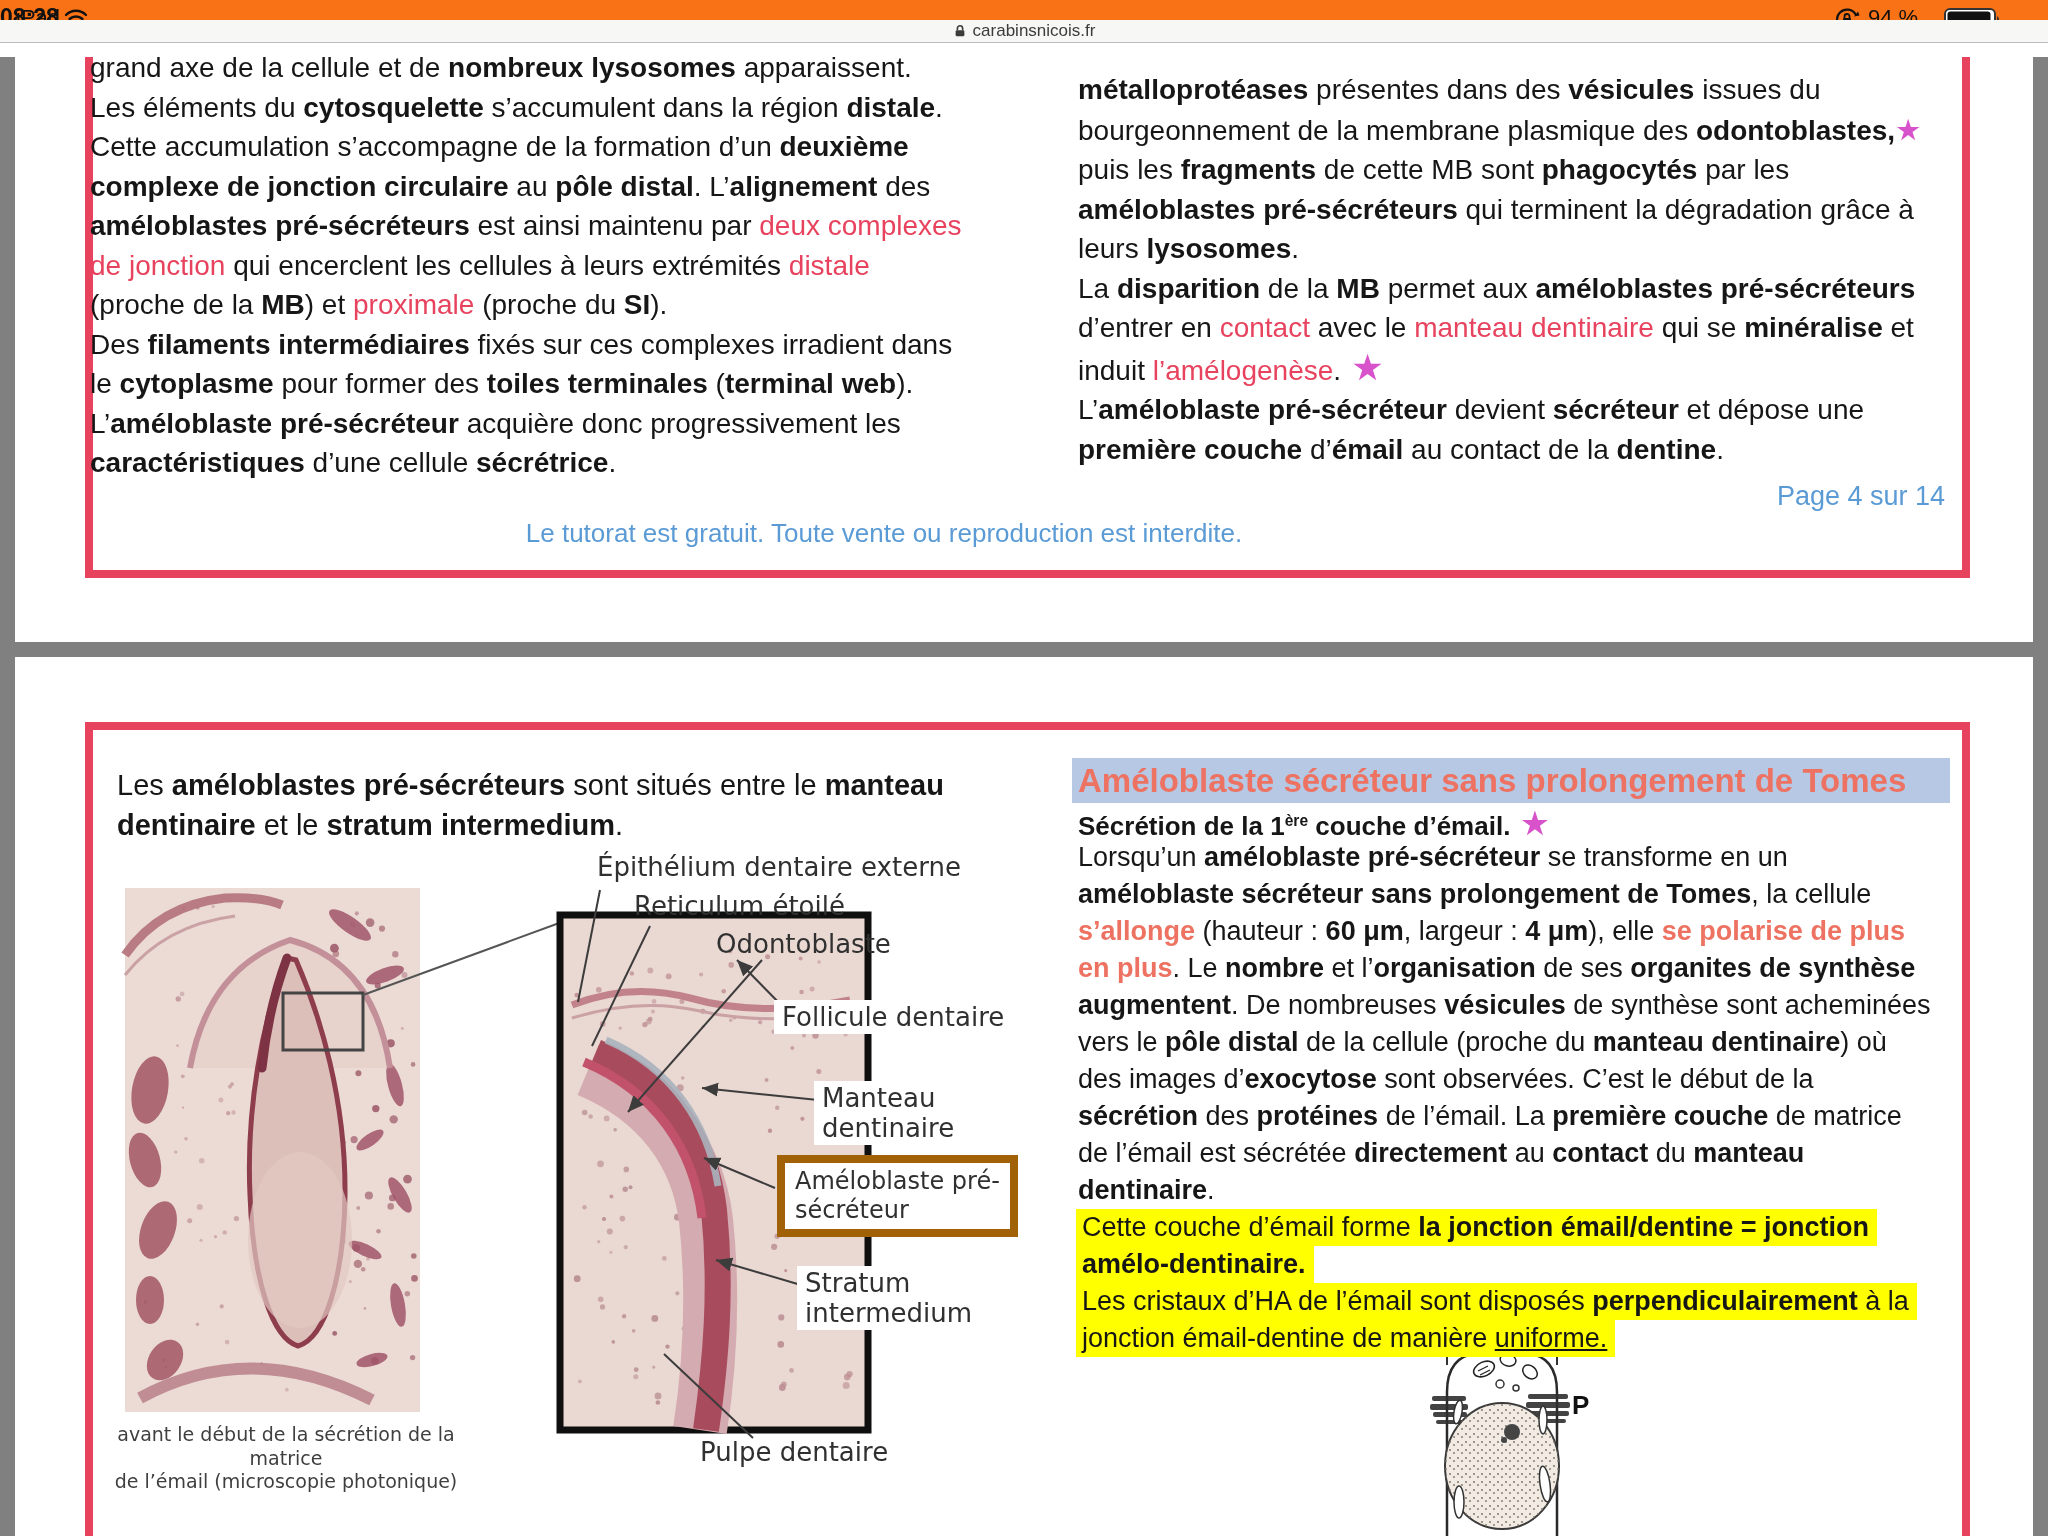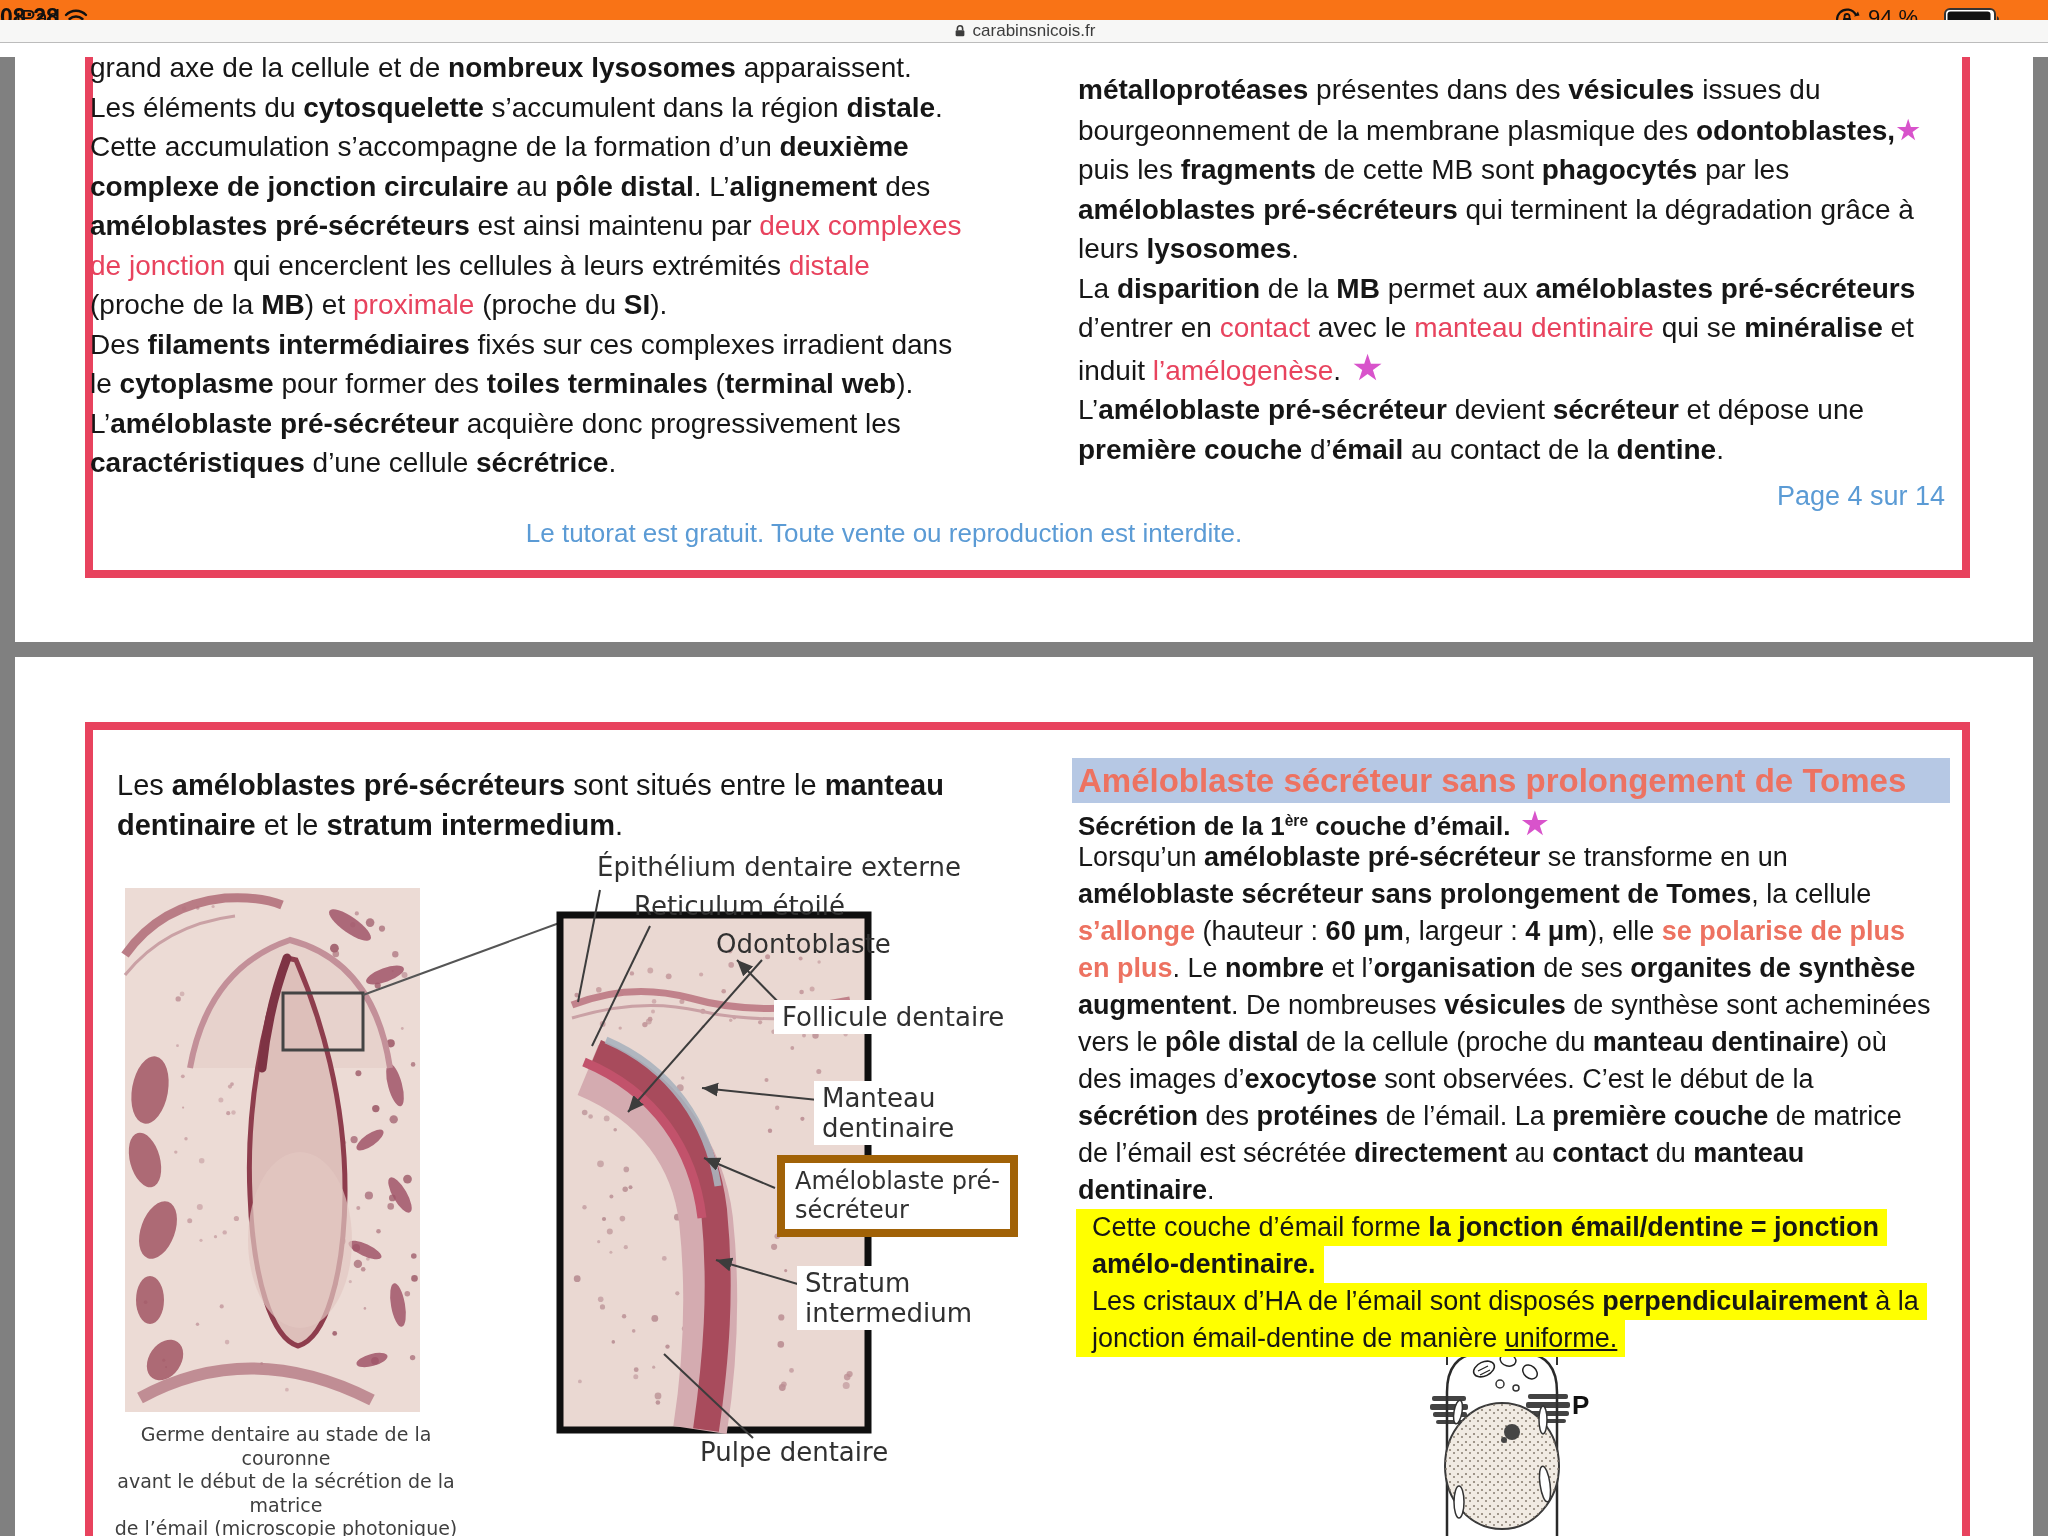--- a/index.html
+++ b/index.html
@@ -26,21 +26,21 @@
   #p1-left{left:90px;top:48px}
   #p1-right{left:1078px;top:70px}
   .tl{white-space:nowrap}
   .b{font-weight:700}
   .rb{font-weight:400;color:var(--c-accent_red,#e8435e)}
   .ob{font-weight:700;color:var(--c-salmon,#ed7261)}
   .u{text-decoration:underline}
   .bsup{font-weight:700;font-size:.6em;position:relative;top:-.55em}
   .star{color:var(--c-star_pink,#d853cb);font-size:1.05em}
   .star2{color:var(--c-star_pink,#d853cb);font-size:1.3em}
-  .hl{background:var(--c-highlight_yellow,#ffff00);padding:3px 8px 4px 16px;margin-left:-2px}
+  .hl{background:var(--c-highlight_yellow,#ffff00);padding:3px 8px 4px 6px;margin-left:-2px}
   #page-number{left:1595px;top:481px;width:350px;text-align:right;font-size:27px;color:var(--c-link_blue,#5b9bd5);z-index:5}
   #footer-note{left:85px;top:518px;width:1598px;text-align:center;font-size:26px;color:var(--c-link_blue,#5b9bd5);z-index:5}
   #p2-intro{left:117px;top:765px;font-size:29px;line-height:40px}
   #p2-heading-box{left:1072px;top:758px;width:878px;height:45px;background:var(--c-heading_bg,#b6c8e4);z-index:5}
   #p2-heading{padding-left:6px;font-size:33px;line-height:45px;font-weight:700;color:var(--c-salmon,#ed7261);white-space:nowrap}
   #p2-subheading{left:1078px;top:804px;font-size:26px;z-index:5;white-space:nowrap;color:#161616}
   #p2-body{left:1078px;top:839px;font-size:27px;line-height:37px}
   
   .fig-label{z-index:6;font-family:"DejaVu Sans",sans-serif;color:#303030;font-size:26px;line-height:30px;white-space:nowrap}
   .wbg{background:#fff;padding:2px 8px}
@@ -405,21 +405,20 @@
 <div class="abs fig-label" id="label-ameloblaste" style="left:777px;top:1155px">
   <div>Améloblaste pré-</div>
   <div>sécréteur</div>
 </div>
 <div class="abs fig-label wbg" style="left:797px;top:1266px">
   <div>Stratum</div>
   <div>intermedium</div>
 </div>
 <div class="abs fig-label" style="left:700px;top:1437px">Pulpe dentaire</div>
 <div class="abs" id="fig-caption">
-  <div>Germe dentaire au stade de la couronne</div>
   <div>avant le début de la sécrétion de la matrice</div>
   <div>de l’émail (microscopie photonique)</div>
 </div>
 
 <svg style="left:1395px;top:1310px;width:215px;height:226px" viewBox="1395 1310 215 226">
   <defs>
     <pattern id="stipple" width="8" height="8" patternUnits="userSpaceOnUse">
       <circle cx="2" cy="2" r="1.1" fill="#8a7f72"></circle>
         <circle cx="6" cy="5" r="1" fill="#8a7f72"></circle>
     </pattern>

